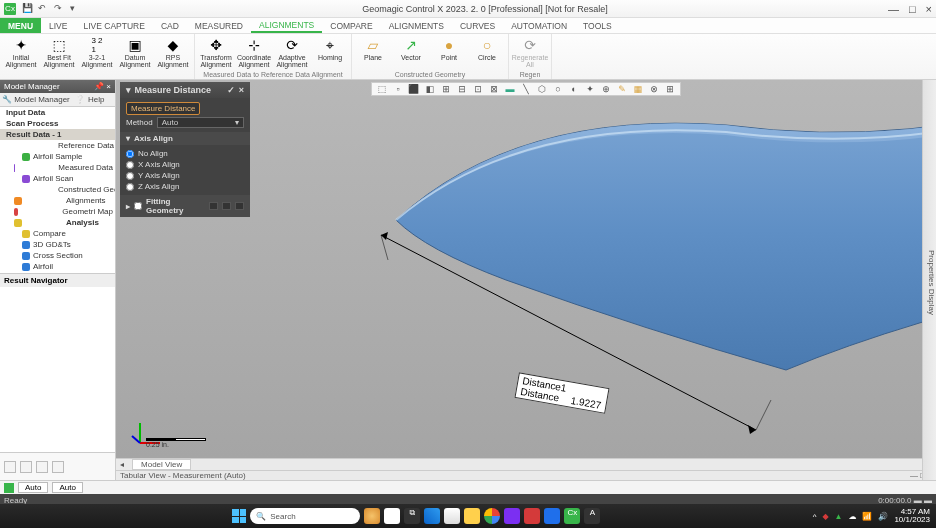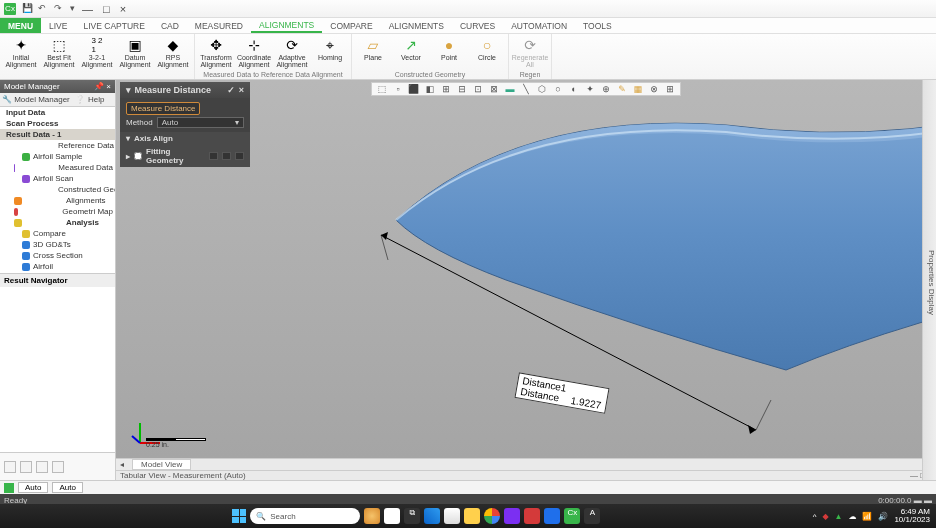--- a/index.html
+++ b/index.html
@@ -102,20 +102,21 @@
 <body>
 
 <div class="titlebar">
   <div class="gxicon">Cx</div>
   <div class="qat">
     <span>💾</span>
     <span>↶</span>
     <span>↷</span>
     <span>▾</span>
   </div>
+  <div class="title">Geomagic Control X 2023. 2. 0 [Professional] [Not for Resale]</div>
   <div class="winctl">
     <span>—</span>
     <span>□</span>
     <span>×</span>
   </div>
 </div>
 
 <div class="tabs">
   <div class="tab menu">MENU</div>
   <div class="tab">LIVE</div>
@@ -316,20 +317,38 @@
           <span class="fp-sel">
               <span>Auto</span>
               <span>▾</span>
             </span>
         </div>
       </div>
       <div class="fp-section">
           <span>▾</span>
           <span>Axis Align</span>
         </div>
+      <div class="fp-body">
+        <div class="fp-radio">
+            <input type="radio" checked="" style="">
+            <span>No Align</span>
+          </div>
+        <div class="fp-radio">
+            <input type="radio" style="">
+            <span>X Axis Align</span>
+          </div>
+        <div class="fp-radio">
+            <input type="radio" style="">
+            <span>Y Axis Align</span>
+          </div>
+        <div class="fp-radio">
+            <input type="radio" style="">
+            <span>Z Axis Align</span>
+          </div>
+      </div>
       <div class="fp-section">
           <span>▸</span>
           <input type="checkbox" style="width: 8px; height: 8px;">
           <span>Fitting Geometry</span>
         <span style="flex:1"></span>
         <span style="width:10px;height:8px;background:#333;border:1px solid #555;"></span>
         <span style="width:10px;height:8px;background:#333;border:1px solid #555;"></span>
         <span style="width:10px;height:8px;background:#333;border:1px solid #555;"></span>
       </div>
     </div>
@@ -447,17 +466,17 @@
     <div class="appicon" style="background:#333;color:#fff;text-align:center;">A</div>
   </div>
   <div class="tray">
     <span>^</span>
     <span style="color:#d43a3a;">◆</span>
     <span style="color:#38b54a;">▲</span>
     <span>☁</span>
     <span>📶</span>
     <span>🔊</span>
     <div class="clock">
-      <div>6:49 AM</div>
+      <div>4:57 AM</div>
         <div>10/1/2023</div>
     </div>
   </div>
 </div>
 
 </body></html>

